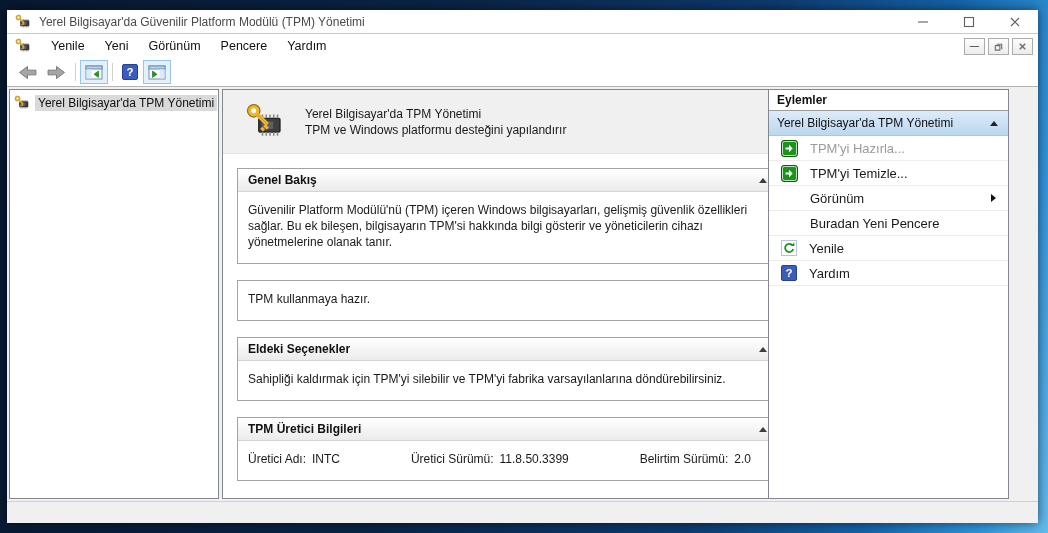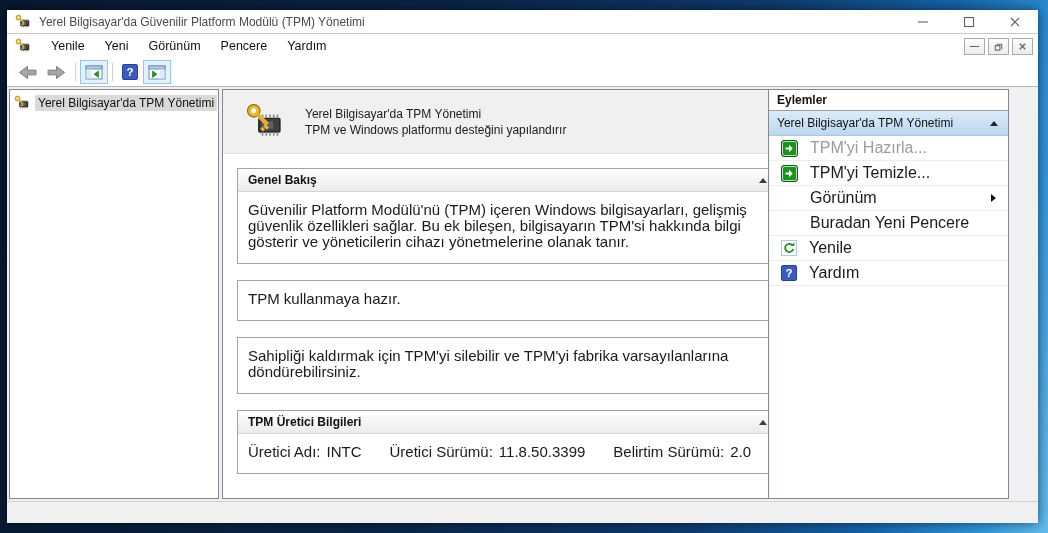--- a/index.html
+++ b/index.html
@@ -45,31 +45,31 @@
   .center-pane { left:215px; width:571px; overflow:hidden; }
   .center-header { height:64px; background:#f0f0f0; border-bottom:1px solid #e2e2e2; display:flex; align-items:center; }
   .center-header svg { margin-left:22px; flex:none; }
   .center-header .txt { margin-left:20px; font-size:12px; color:#1a1a1a; line-height:16px; }
   .sections { padding:14px 14px 0 14px; }
   .section { border:1px solid #a3a3a3; margin-bottom:16px; background:#fff; }
   .section-header { height:23px; background:linear-gradient(#ffffff,#ebebeb); border-bottom:1px solid #d5d5d5;
     display:flex; align-items:center; padding:0 10px; }
   .section-title { font-size:12px; font-weight:bold; color:#111; }
   .collapse-up { margin-left:auto; width:0; height:0; border-left:4px solid transparent; border-right:4px solid transparent; border-bottom:5px solid #3c3c3c; }
-  .section-body { padding:10px 10px 13px 10px; font-size:15px; color:#1a1a1a; line-height:16px; }
+  .section-body { padding:10px 10px 13px 10px; font-size:12px; color:#1a1a1a; line-height:16px; }
   .fields { display:flex; justify-content:space-between; padding-right:26px; }
   .field { white-space:nowrap; }
   .field .lab { margin-right:6px; }
   
   .actions-pane { left:761px; width:241px; display:flex; flex-direction:column; }
   .actions-title { height:21px; display:flex; align-items:center; padding-left:8px; font-size:12px; font-weight:bold; color:#111; border-bottom:1px solid #9a9da1; }
   .actions-group { height:25px; display:flex; align-items:center; padding:0 10px 0 8px;
     background:linear-gradient(#dcebfa,#bcd7f0); border-bottom:1px solid #aac6e0; font-size:12px; color:#111; }
   .actions-group .collapse-up { border-bottom-color:#222; }
-  .action-item { height:25px; display:flex; align-items:center; padding:0 12px; border-bottom:1px solid #ededed; font-size:16px; color:#1a1a1a; }
+  .action-item { height:25px; display:flex; align-items:center; padding:0 12px; border-bottom:1px solid #ededed; font-size:13px; color:#1a1a1a; }
   .action-item svg { flex:none; margin-right:12px; }
   .action-item .spacer { width:29px; flex:none; }
   .action-item.disabled .a-label { color:#9b9b9b; }
   .submenu-arrow { margin-left:auto; width:0; height:0; border-top:4px solid transparent; border-bottom:4px solid transparent; border-left:5px solid #111; }
   
   .statusbar { height:22px; background:#f0f0f0; border-top:1px solid #d0d0d0; }
 </style>
 </head>
 <body>
 
@@ -251,20 +251,24 @@
             <span class="collapse-up"></span>
           </div>
           <div class="section-body">Güvenilir Platform Modülü'nü (TPM) içeren Windows bilgisayarları, gelişmiş güvenlik özellikleri sağlar. Bu ek bileşen, bilgisayarın TPM'si hakkında bilgi gösterir ve yöneticilerin cihazı yönetmelerine olanak tanır.</div>
         </div>
 
         <div class="section">
           <div class="section-body">TPM kullanmaya hazır.</div>
         </div>
 
         <div class="section">
+          <div class="section-header">
+            <span class="section-title">Eldeki Seçenekler</span>
+            <span class="collapse-up"></span>
+          </div>
           <div class="section-body">Sahipliği kaldırmak için TPM'yi silebilir ve TPM'yi fabrika varsayılanlarına döndürebilirsiniz.</div>
         </div>
 
         <div class="section">
           <div class="section-header">
             <span class="section-title">TPM Üretici Bilgileri</span>
             <span class="collapse-up"></span>
           </div>
           <div class="section-body fields">
             <span class="field">

